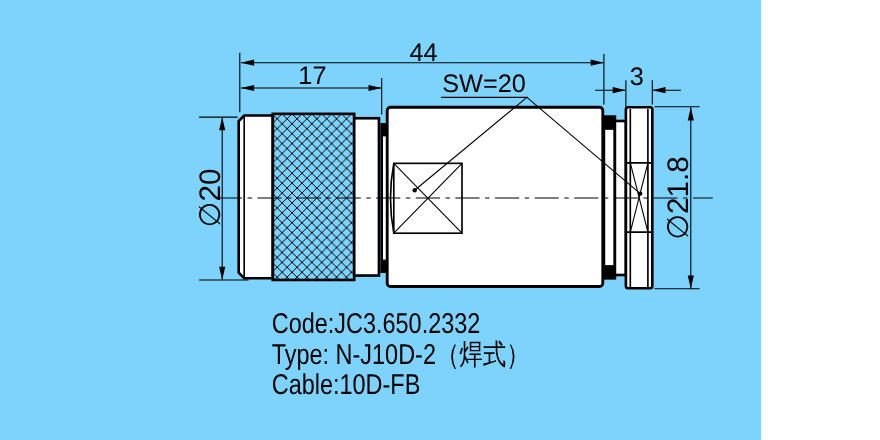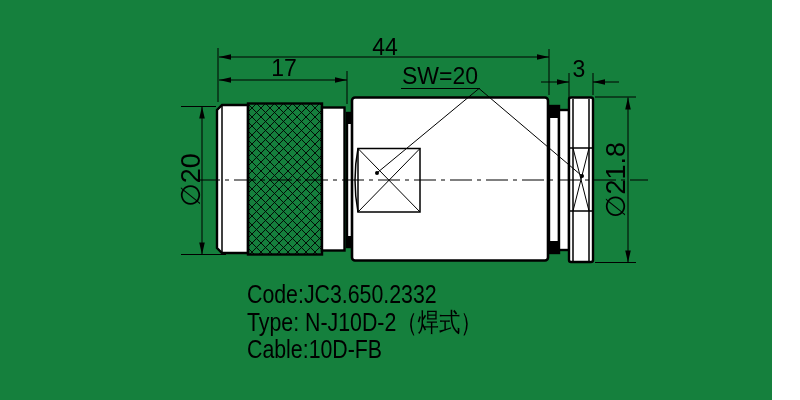--- a/index.html
+++ b/index.html
@@ -1,17 +1,17 @@
 <!DOCTYPE html>
 <html><head>
 <meta charset="utf-8">
 <style>
   html,body{margin:0;padding:0;background:#ffffff;}
   .stage{
-    position:relative;width:772px;height:400px;background:#15803d;overflow:hidden;
+    position:relative;width:692px;height:400px;background:#7dd3fc;overflow:hidden;
     font-family:"Liberation Sans","DejaVu Sans",sans-serif;
   }
   svg{position:absolute;left:0;top:0;}
   .thick-f{stroke:#000;stroke-width:2.4;fill:#fff;}
   .med{stroke:#000;stroke-width:1.5;fill:none;}
   .thin{stroke:#000;stroke-width:1;fill:none;}
   .fill{fill:#000;stroke:none;}
   .dim-text{font-family:"Liberation Sans","DejaVu Sans",sans-serif;font-size:23px;fill:#000;}
   .dia-text{font-family:"Liberation Sans","DejaVu Sans",sans-serif;font-size:27px;fill:#000;}
   .notes{

